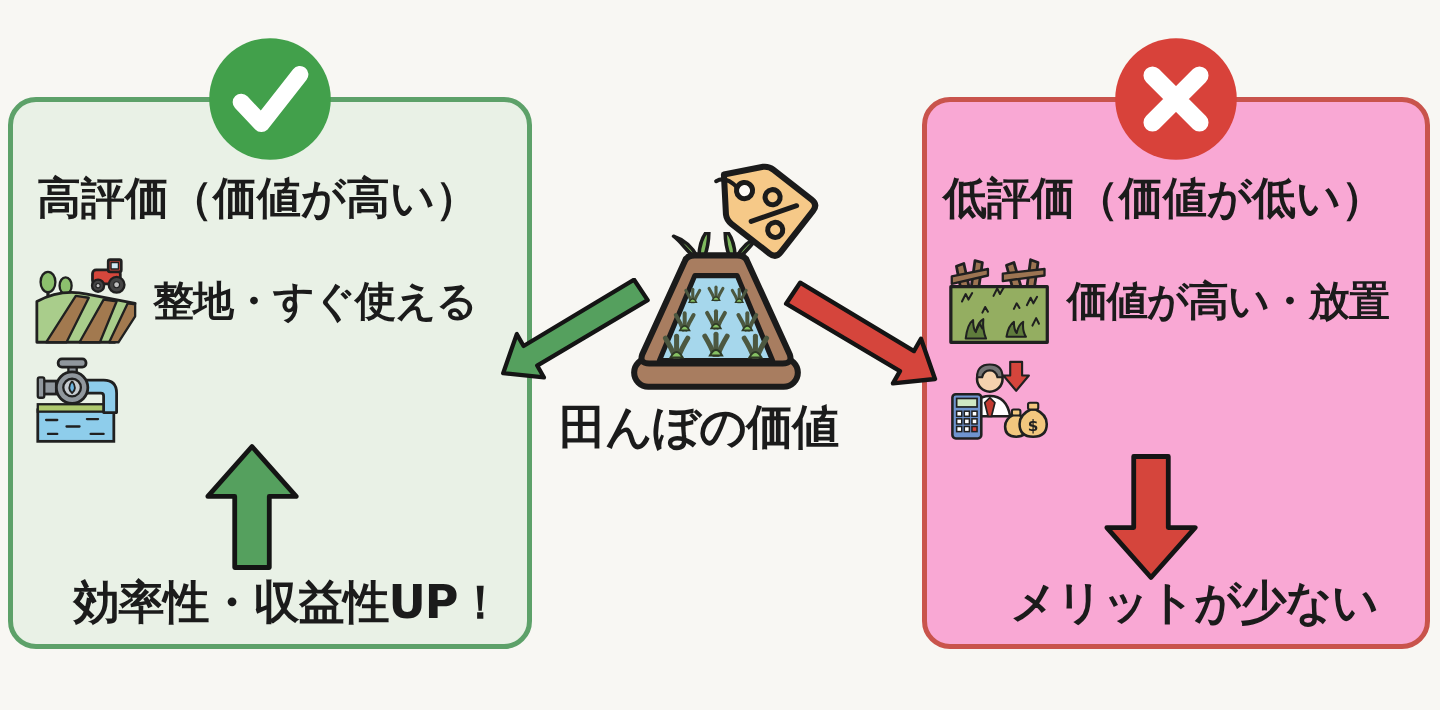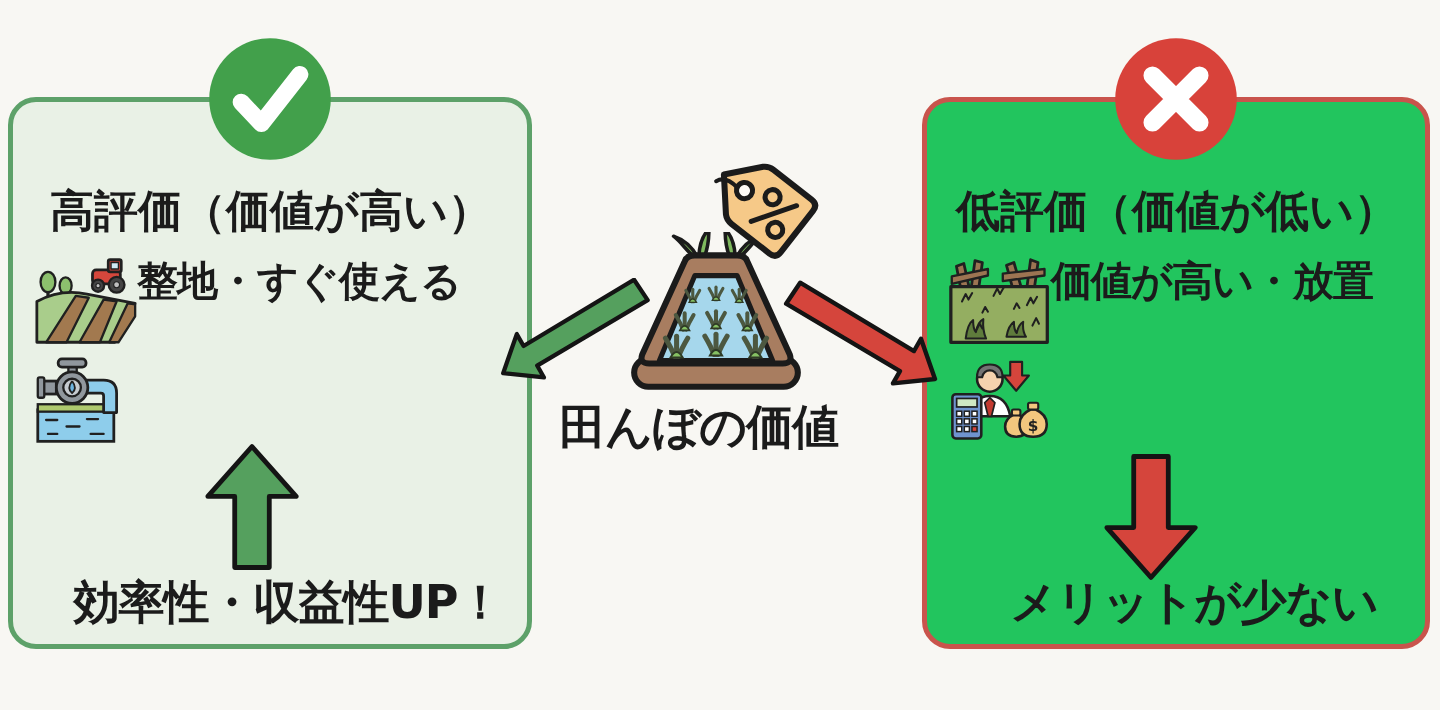--- a/index.html
+++ b/index.html
@@ -12,37 +12,37 @@
   .canvas{position:relative;width:1440px;height:710px;}
 
   
   .panel{position:absolute;top:97px;height:552px;border-radius:28px;box-sizing:border-box;}
   .panel-high{
     left:8px;width:524px;
     background:#e9f1e6;border:5px solid #5da169;
   }
   .panel-low{
     left:922px;width:508px;
-    background:#22c55e;border:5px solid #c9544c;
+    background:#f9a8d4;border:5px solid #c9544c;
   }
   .badge{
     position:absolute;left:50%;top:-67px;transform:translateX(-50%);
     width:128px;height:128px;
   }
   .badge svg{display:block;width:100%;height:100%;}
 
   .panel-title{
-    position:absolute;left:24px;top:72px;margin:13px;
+    position:absolute;left:24px;top:72px;margin:0;
     font-size:44px;font-weight:800;line-height:1.1;white-space:nowrap;
   }
   .panel-low .panel-title{left:16px;}
 
   .feature-row{
     position:absolute;left:22px;right:8px;height:94px;
-    display:flex;align-items:flex-start;gap:0;
+    display:flex;align-items:center;gap:16px;
   }
   .row-1{top:152px;}
   .row-2{top:252px;}
   .feature-icon{flex:0 0 102px;width:102px;height:94px;}
   .feature-icon svg{display:block;width:100%;height:100%;}
   .feature-label{
     font-size:41px;font-weight:800;white-space:nowrap;letter-spacing:-1px;
   }
 
   .panel-arrow{position:absolute;}

